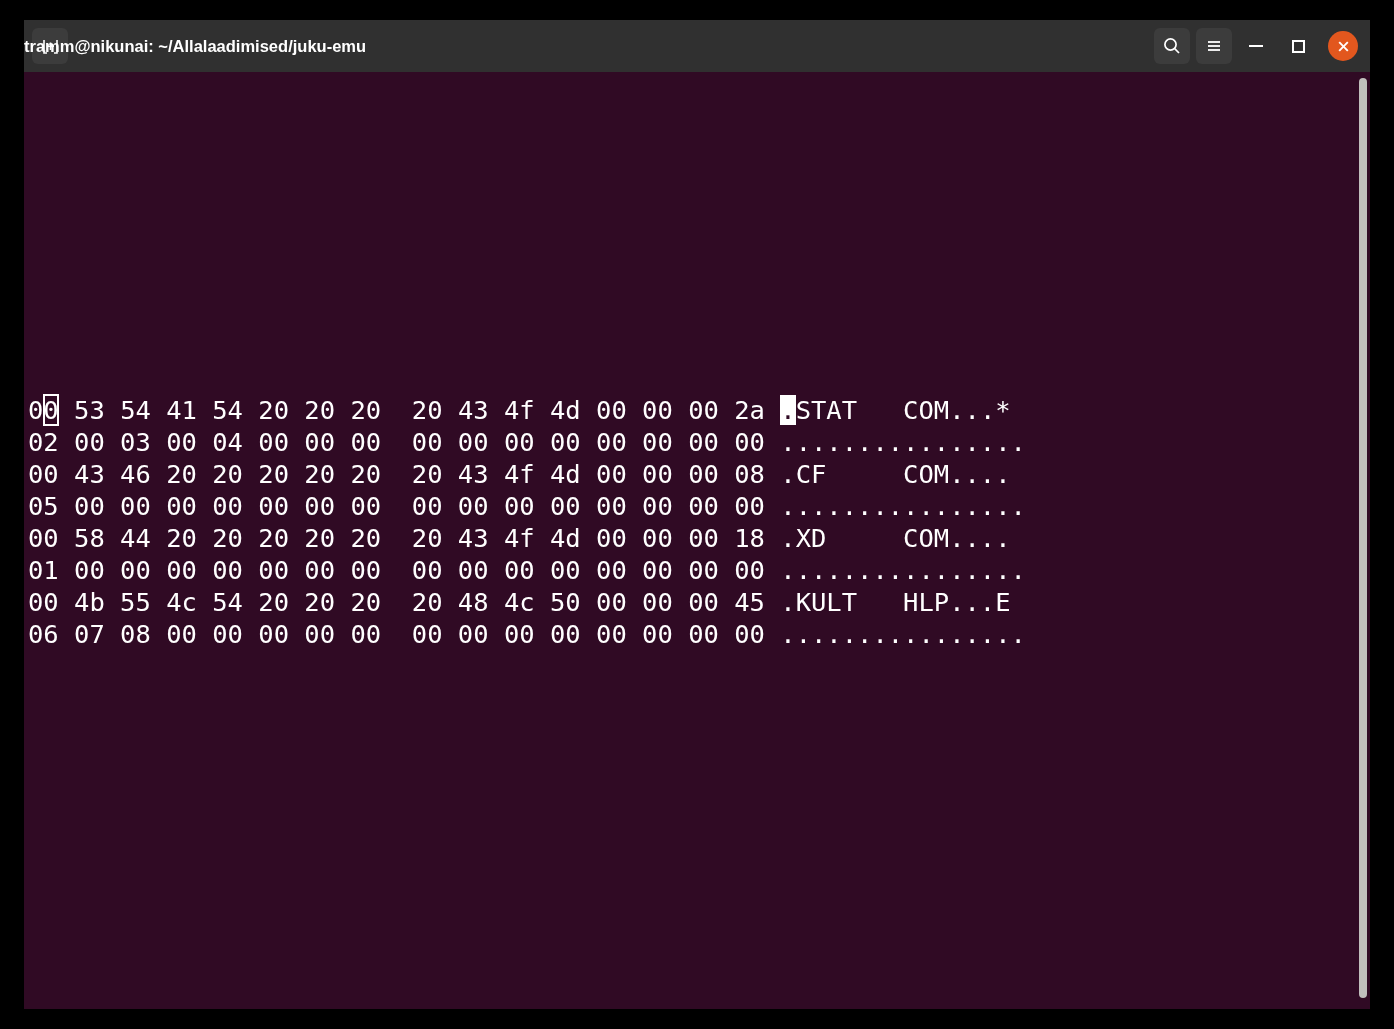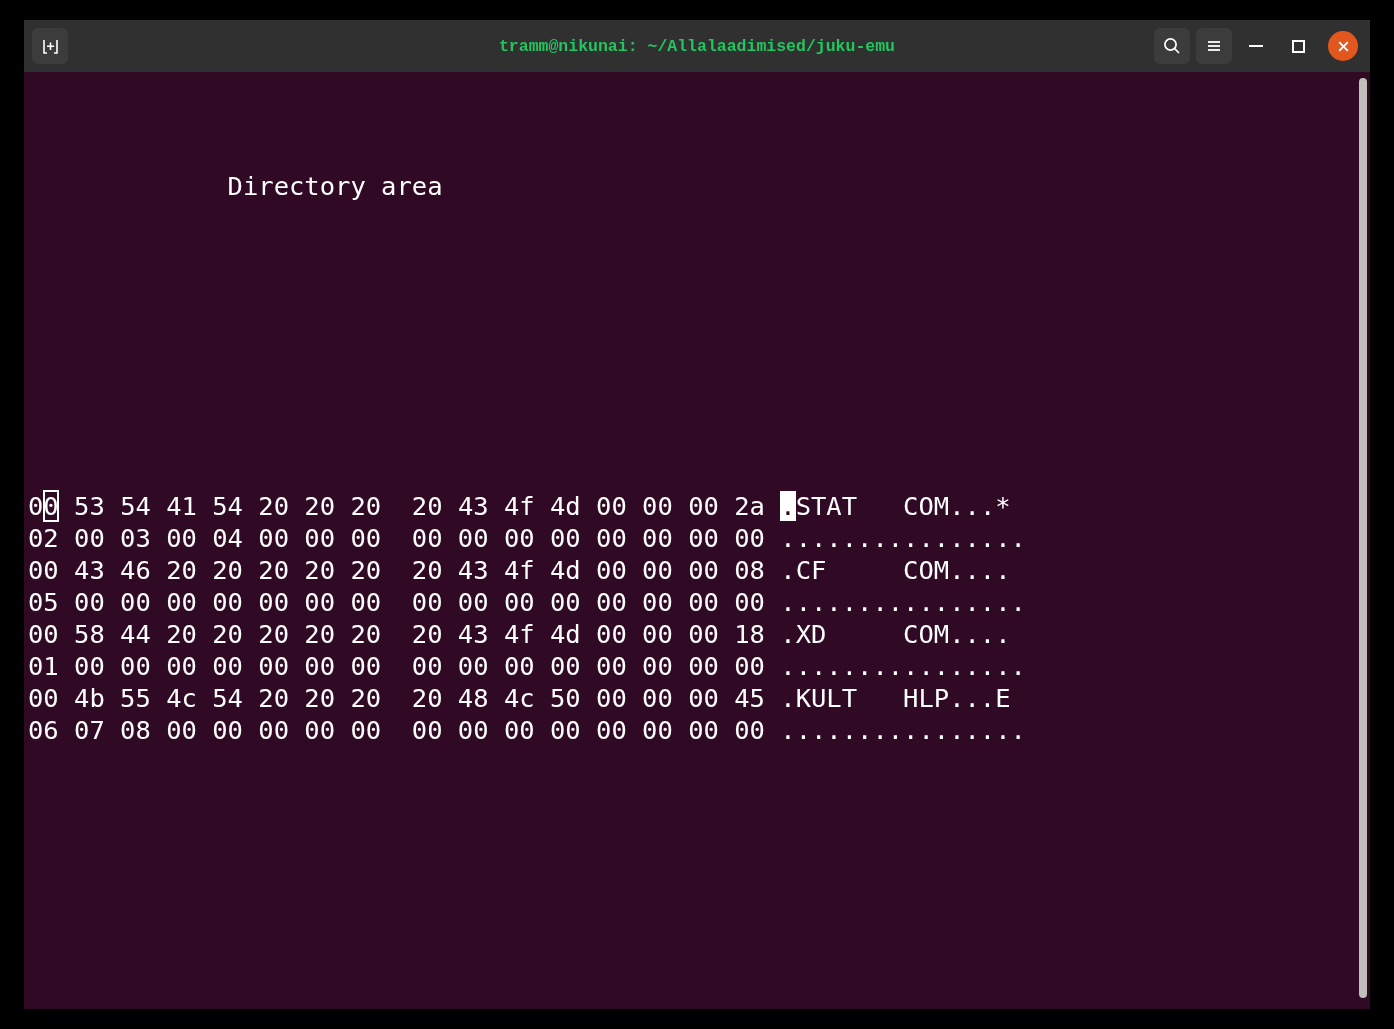--- a/index.html
+++ b/index.html
@@ -47,23 +47,22 @@
     justify-content: center;
     flex: 0 0 auto;
     color: #ffffff;
   }
   .tb-btn.filled { background: #3c3c3c; }
   #new-tab-btn { margin-left: 2px; }
   #title-text {
     position: absolute;
     left: 0;
     right: 0;
-    text-align: center;
-    color: #22c55e;
-    font-family: Liberation Mono, monospace;
+    color: #ffffff;
+    font-family: Liberation Sans, sans-serif;
     font-size: 16.5px;
     font-weight: bold;
     letter-spacing: 0px;
     pointer-events: none;
   }
   #tb-right {
     margin-left: auto;
     display: flex;
     align-items: center;
     gap: 6px;
@@ -187,21 +186,20 @@
         </svg>
       </div>
 
     </div>
   </div>
 
   <div id="terminal">
 
     <div id="term-text">
 
-      <div class="line">             Directory area</div>
       <div class="line"> </div>
       <div class="line"> </div>
 
       <div id="hexdump"><div class="line"><span>0</span><span class="curbox">0</span><span> 53 54 41 54 20 20 20  20 43 4f 4d 00 00 00 2a</span><span> </span><span class="inv">.</span><span>STAT   COM...*</span></div><div class="line"><span>02 00 03 00 04 00 00 00  00 00 00 00 00 00 00 00</span><span> </span><span>................</span></div><div class="line"><span>00 43 46 20 20 20 20 20  20 43 4f 4d 00 00 00 08</span><span> </span><span>.CF     COM....</span></div><div class="line"><span>05 00 00 00 00 00 00 00  00 00 00 00 00 00 00 00</span><span> </span><span>................</span></div><div class="line"><span>00 58 44 20 20 20 20 20  20 43 4f 4d 00 00 00 18</span><span> </span><span>.XD     COM....</span></div><div class="line"><span>01 00 00 00 00 00 00 00  00 00 00 00 00 00 00 00</span><span> </span><span>................</span></div><div class="line"><span>00 4b 55 4c 54 20 20 20  20 48 4c 50 00 00 00 45</span><span> </span><span>.KULT   HLP...E</span></div><div class="line"><span>06 07 08 00 00 00 00 00  00 00 00 00 00 00 00 00</span><span> </span><span>................</span></div></div>
 
       <div class="line"> </div>
       
       
 
       

